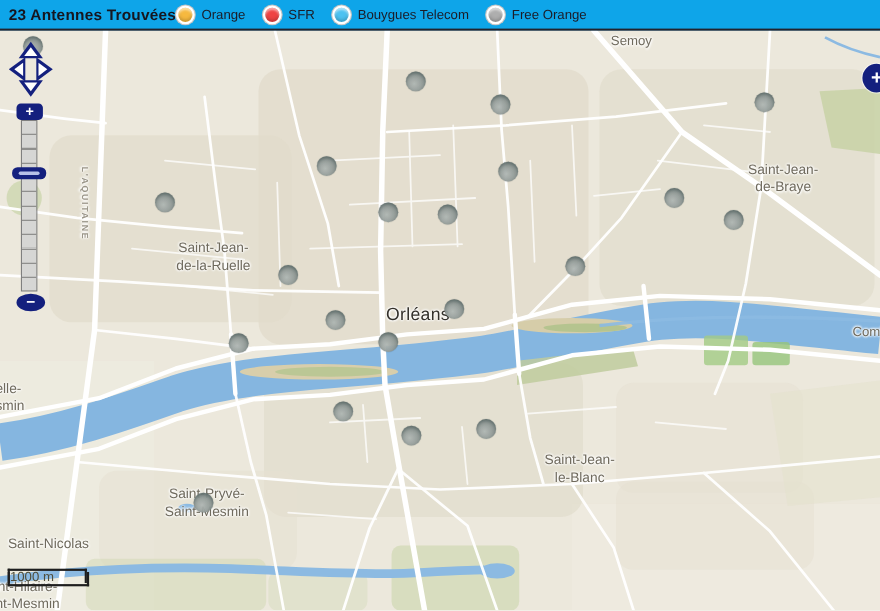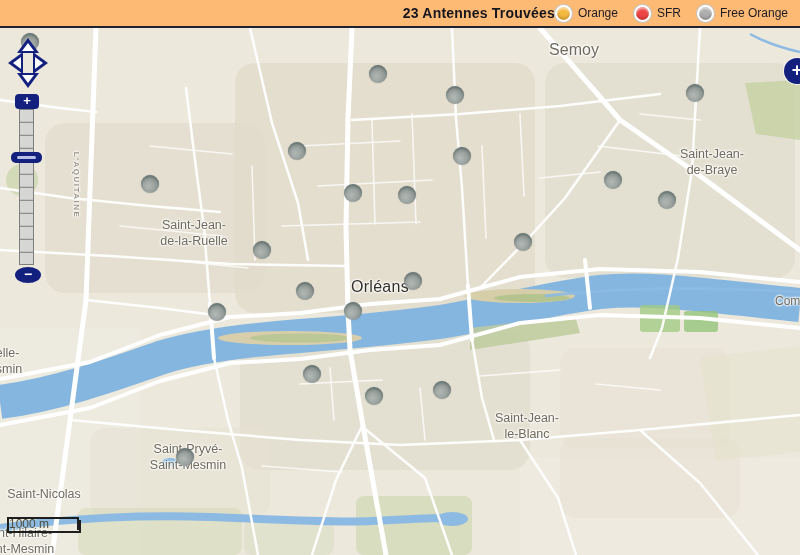--- a/index.html
+++ b/index.html
@@ -1,20 +1,20 @@
 <!DOCTYPE html>
 <html><head>
 <meta charset="utf-8">
 <style>
   html,body{margin:0;padding:0}
   body{width:800px;height:555px;overflow:hidden;font-family:"Liberation Sans",sans-serif;background:#fff}
 
   
-  .header{height:28px;box-sizing:border-box;display:flex;align-items:center;justify-content:flex-end;
-          padding:0 12px 0 8px;background:#fdba74;border-bottom:2px solid #22222d}
+  .header{height:28px;box-sizing:border-box;display:flex;align-items:center;justify-content:flex-start;
+          padding:0 12px 0 8px;background:#0ea5e9;border-bottom:2px solid #22222d}
   .title{font-size:14px;font-weight:bold;color:#16161f;letter-spacing:.2px}
   .legend{display:flex;align-items:center;gap:16px}
   .legend-item{display:flex;align-items:center;gap:6px}
   .legend-dot{width:13px;height:13px;border-radius:50%;border:2px solid #fff;
               box-shadow:0 0 0 1px #c4c4c4, inset 0 2px 2px rgba(255,255,255,.55), inset 0 -2px 3px rgba(0,0,0,.2)}
   .legend-label{font-size:12px;font-weight:normal;color:#1c1c27;white-space:nowrap}
 
   
   .map{position:relative;width:800px;height:527px;overflow:hidden;background:#ece8dc}
   .map svg{position:absolute;left:0;top:0}
@@ -76,20 +76,24 @@
 <div class="header">
   <div class="title">23 Antennes Trouvées</div>
   <div class="legend">
       <div class="legend-item">
         <span class="legend-dot" style="background: rgb(246, 185, 63);"></span>
         <span class="legend-label">Orange</span>
       </div>
       <div class="legend-item">
         <span class="legend-dot" style="background: rgb(239, 68, 68);"></span>
         <span class="legend-label">SFR</span>
+      </div>
+      <div class="legend-item">
+        <span class="legend-dot" style="background: rgb(76, 194, 241);"></span>
+        <span class="legend-label">Bouygues Telecom</span>
       </div>
       <div class="legend-item">
         <span class="legend-dot" style="background: rgb(174, 174, 174);"></span>
         <span class="legend-label">Free Orange</span>
       </div>
     </div>
 </div>
 
 <div class="map">
 
@@ -183,21 +187,21 @@
       </g>
       <g stroke-width="5">
         <path d="M96,0 C92,90 89,180 86,272 L70,392 52,527"></path>
         <path d="M352,0 L348,90 346,200 348,282 350,322 362,392 386,527"></path>
         <path d="M540,0 L620,92 692,142 800,222"></path>
       </g>
     </g>
   </svg>
 
   <div class="layer labels-layer">
-      <div class="map-label" style="left: 574px; top: 22px; font-size: 16px; text-align: right;">Semoy</div>
+      <div class="map-label" style="left: 574px; top: 10px; font-size: 12px; text-align: right;">Semoy</div>
       <div class="map-label" style="left: 712px; top: 134px; font-size: 12.5px;">Saint-Jean-
 de-Braye</div>
       <div class="map-label" style="left: 194px; top: 205px; font-size: 12.5px;">Saint-Jean-
 de-la-Ruelle</div>
       <div class="map-label city" style="left: 380px; top: 259px; font-size: 16px;">Orléans</div>
       <div class="map-label" style="left: 802px; top: 274px; font-size: 12px;">Combleux</div>
       <div class="map-label" style="left: -16px; top: 333px; font-size: 12.5px;">La Chapelle-
 Saint-Mesmin</div>
       <div class="map-label" style="left: 527px; top: 398px; font-size: 12.5px;">Saint-Jean-
 le-Blanc</div>

